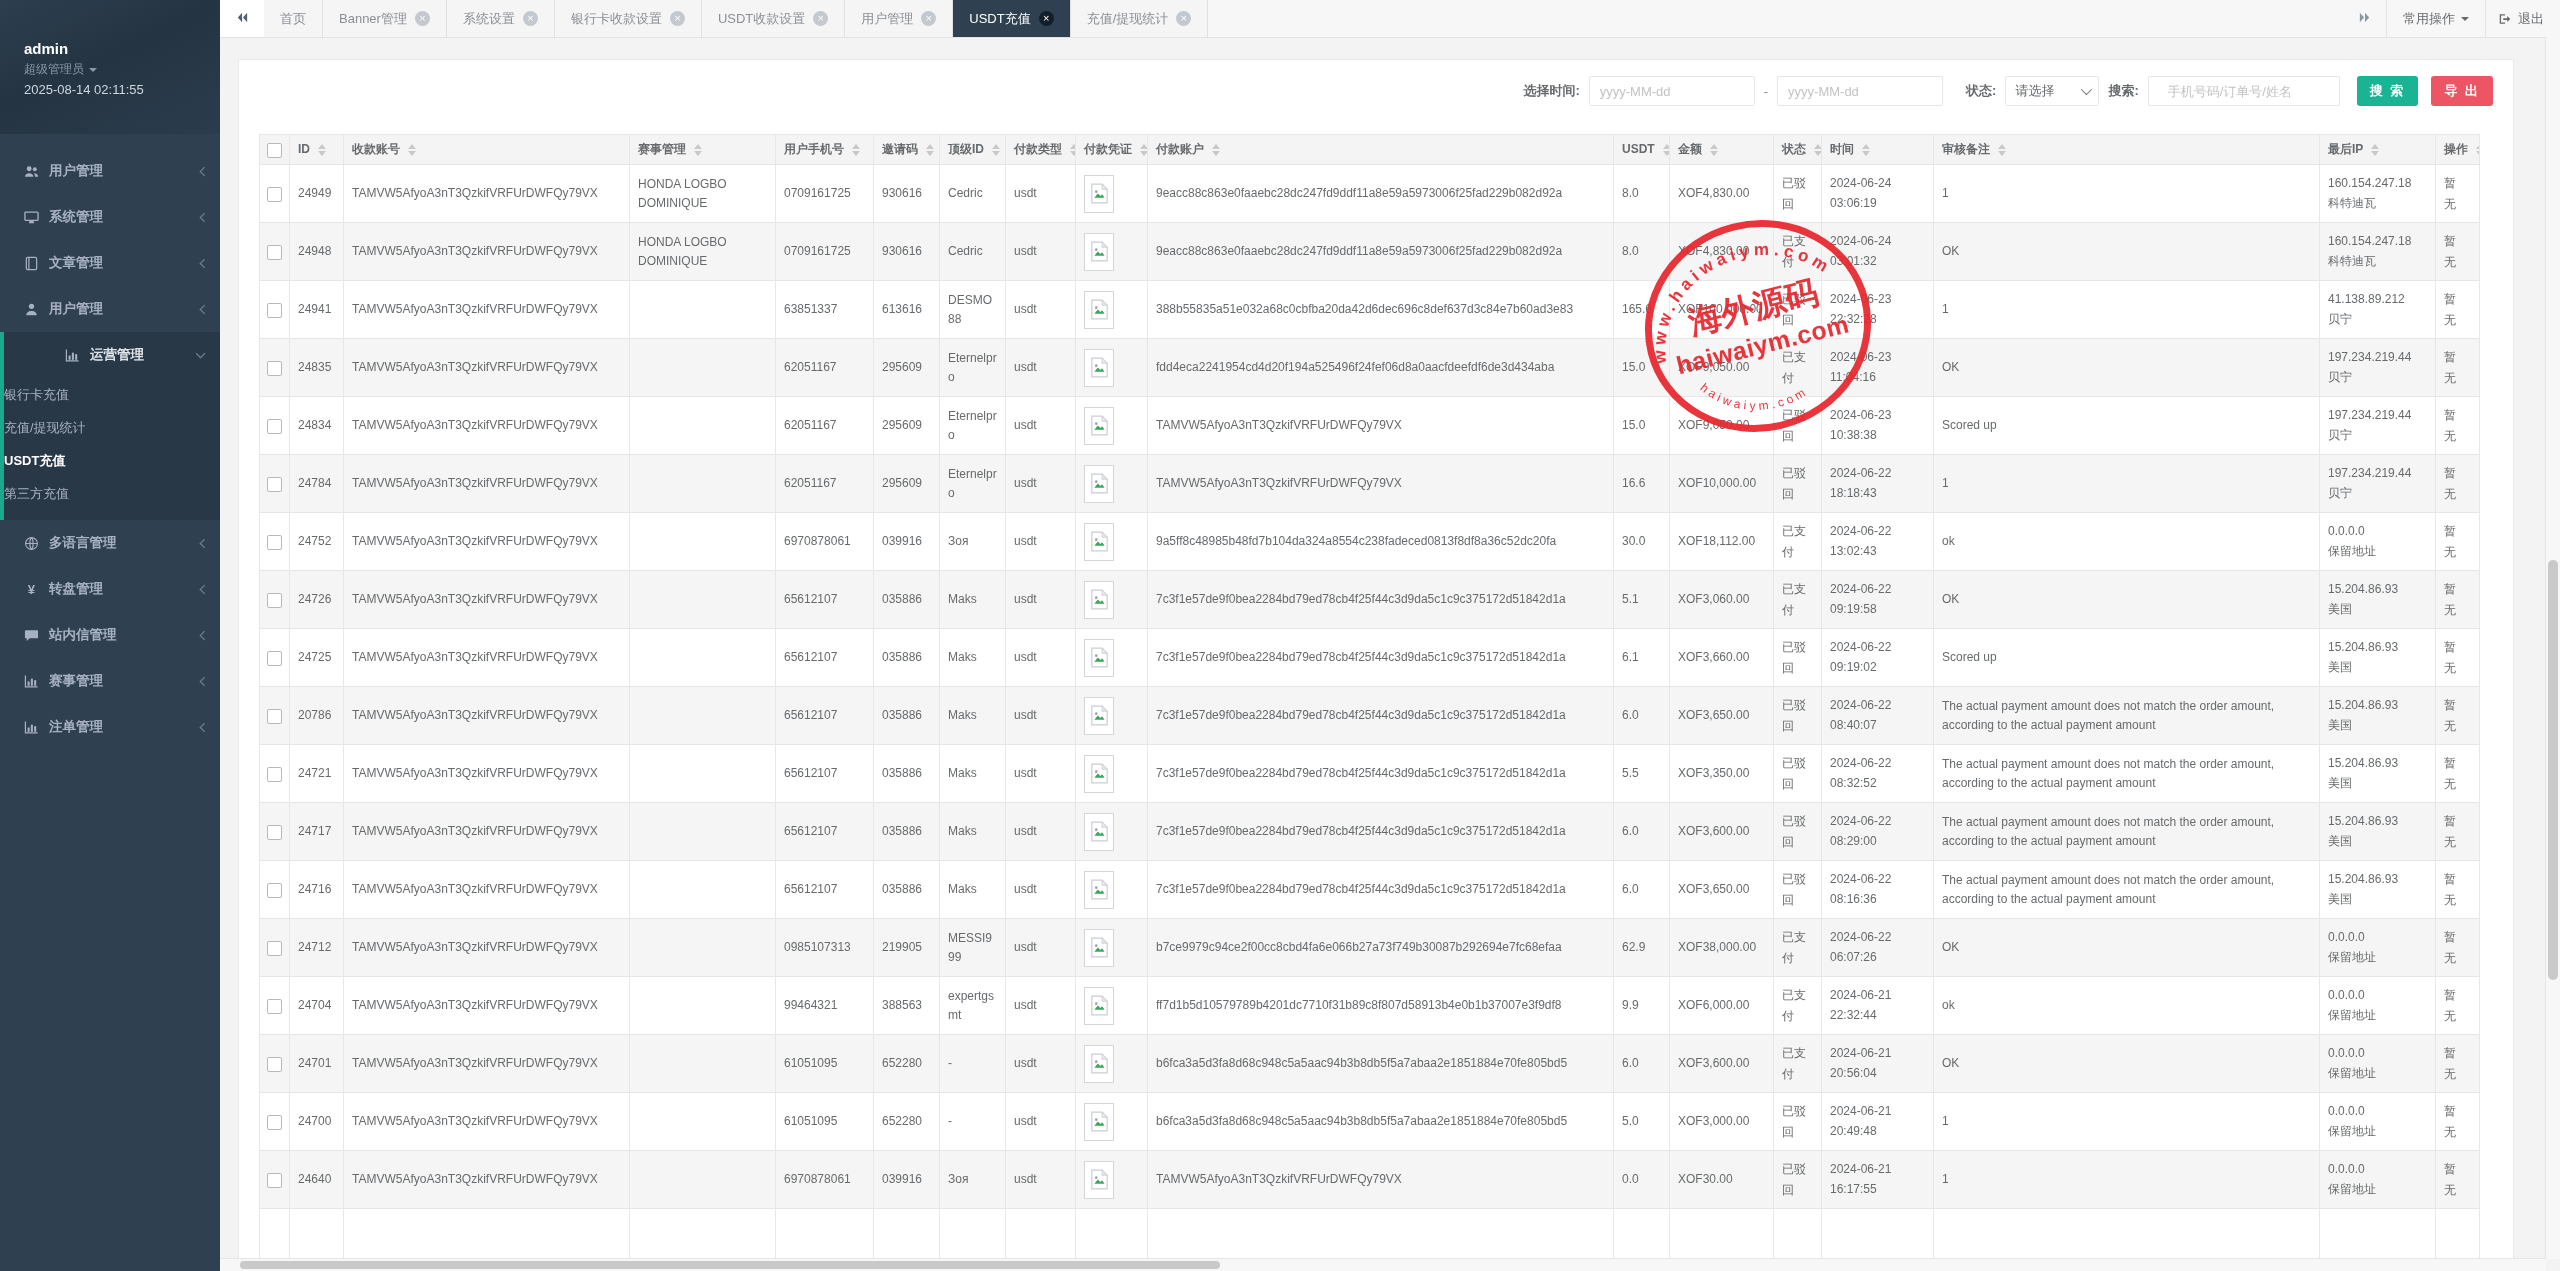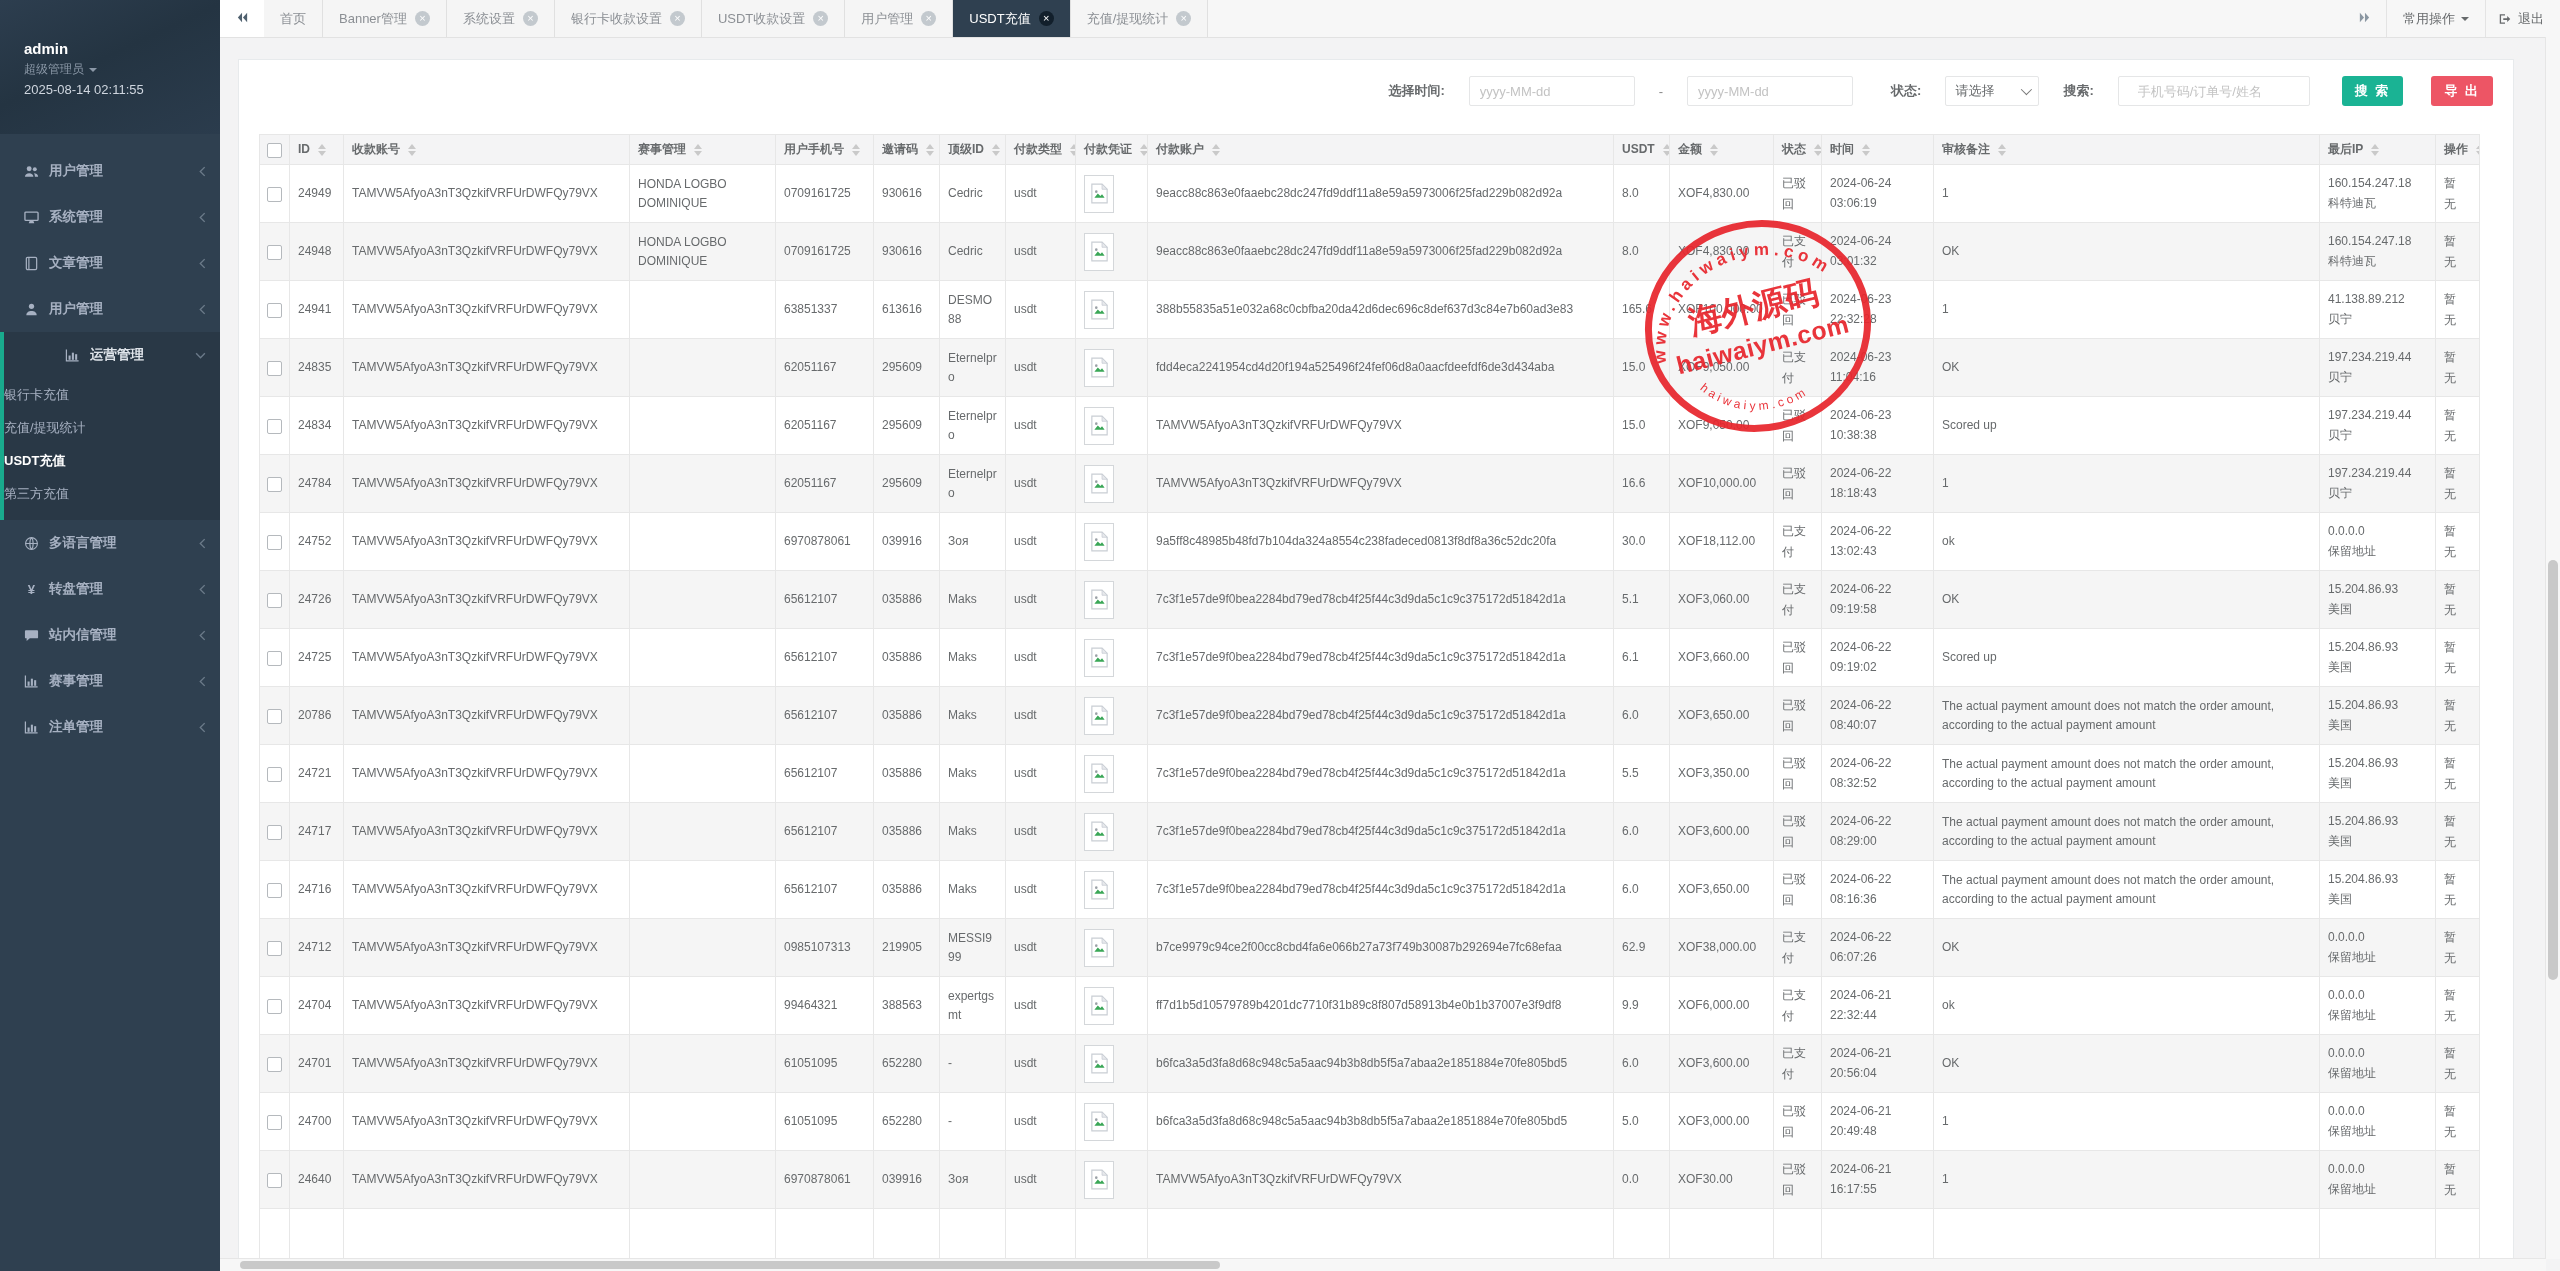--- a/index.html
+++ b/index.html
@@ -40,21 +40,21 @@
   .tab-nav.right{color:#8b97a2;background:transparent;}
   .quick-ops{display:flex;align-items:center;gap:6px;padding:0 16px;font-size:13px;color:#676a6c;
     border-left:1px solid #e4e4e4;height:100%;cursor:pointer;}
   .logout{display:flex;align-items:center;gap:6px;padding:0 16px 0 12px;font-size:13px;color:#676a6c;
     border-left:1px solid #e4e4e4;height:100%;cursor:pointer;}
 
   
   .panel{position:absolute;left:238px;top:59px;width:2276px;height:1400px;background:#fff;
     border:1px solid #e7eaec;box-sizing:border-box;z-index:1;}
   .panel-heading{padding:20px;font-size:15px;font-weight:bold;color:#676a6c;border-bottom:1px solid #e7eaec;}
-  .filter-row{display:flex;justify-content:flex-end;align-items:center;gap:24px;padding:16px 20px;}
+  .filter-row{display:flex;justify-content:flex-end;align-items:center;gap:9px;padding:16px 20px;}
   .f-label{font-size:13px;font-weight:bold;color:#676a6c;white-space:nowrap;}
   .f-input{height:30px;border:1px solid #e5e6e7;border-radius:2px;padding:0 10px;font-size:13px;
     color:#676a6c;box-sizing:border-box;font-family:inherit;background:#fff;}
   .f-input::placeholder{color:#c3c3c3;}
   .date-input{width:166px;}
   .dash{color:#888;font-size:13px;}
   .f-select{width:94px;height:30px;border:1px solid #e5e6e7;border-radius:2px;display:flex;align-items:center;
     justify-content:space-between;padding:0 9px;font-size:13px;color:#676a6c;box-sizing:border-box;cursor:pointer;background:#fff;}
   .sel-caret{width:7px;height:7px;border-right:1.6px solid #777;border-bottom:1.6px solid #777;
     transform:rotate(45deg) translateY(-2px);}

